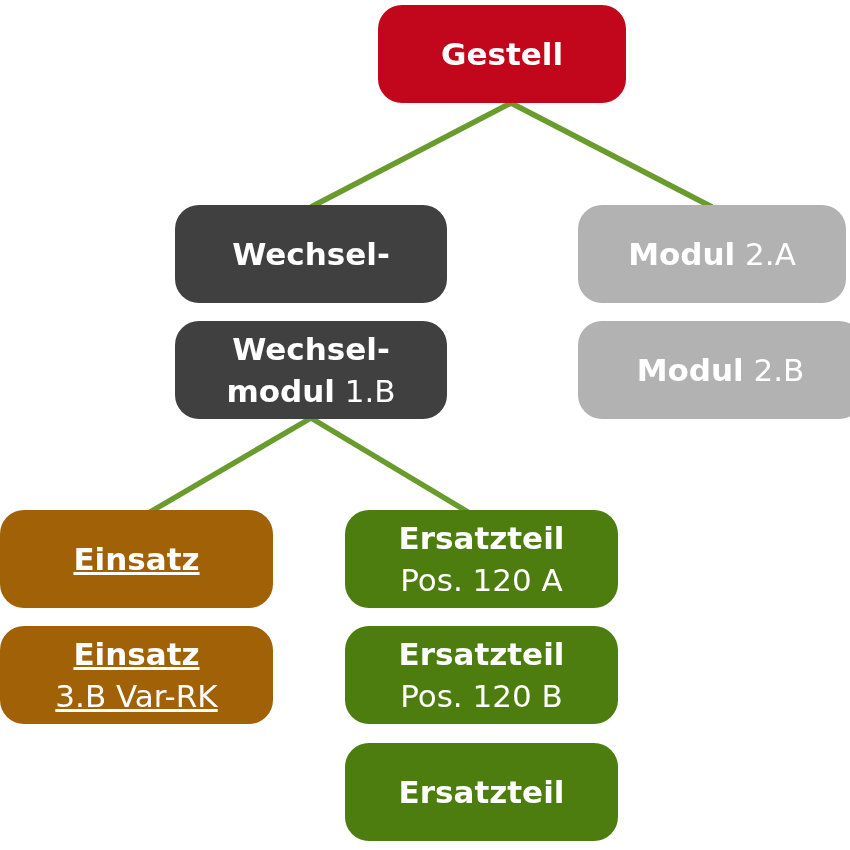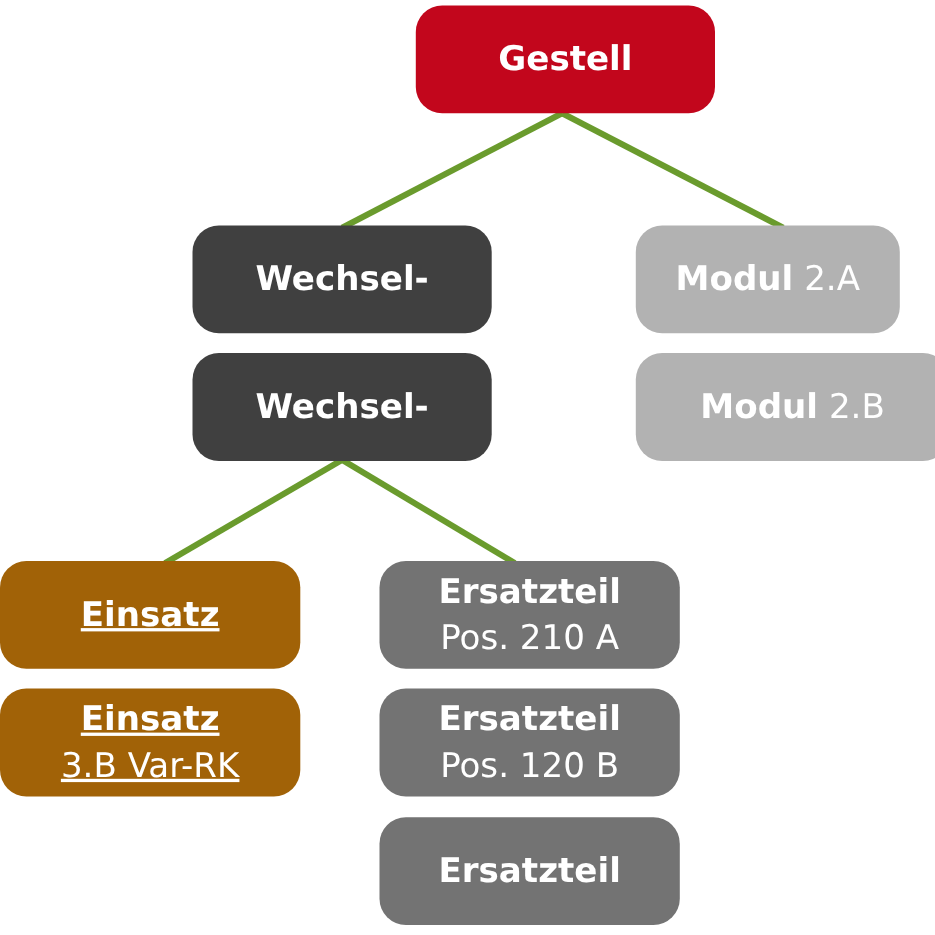--- a/index.html
+++ b/index.html
@@ -33,26 +33,26 @@
     line-height:42px;
     white-space:nowrap;
   }
   .node .line{min-height:42px;}
   .node .b{font-weight:700;}
   .node .r{font-weight:400;}
   .c-red{background:#C2061C;}
   .c-blue{background:#404040;}
   .c-gray{background:#B2B2B2;}
   .c-green{background:#a16207;text-decoration:underline;}
-  .c-dark{background:#737373;}
+  .c-dark{background:#4d7c0f;}
   
-  .p-gestell{left:378px;top:5px;width:272px;}
+  .p-gestell{left:378px;top:5px;width:248px;}
   .p-wm1a{left:175px;top:205px;width:272px;}
   .p-wm1b{left:175px;top:321px;width:272px;}
-  .p-mod2a{left:578px;top:205px;width:240px;}
+  .p-mod2a{left:578px;top:205px;width:268px;}
   .p-mod2b{left:578px;top:321px;width:285px;}
   .p-einlk{left:0px;top:510px;width:273px;}
   .p-einrk{left:0px;top:626px;width:273px;}
   .p-ersa{left:345px;top:510px;width:273px;}
   .p-ersb{left:345px;top:626px;width:273px;}
   .p-ersc{left:345px;top:743px;width:273px;}
 </style>
 </head>
 <body>
 
@@ -68,20 +68,21 @@
   <div class="node c-red p-gestell">
     <div class="line"><b class="b">Gestell</b><span class="r"></span></div>
   </div>
 
   <div class="node c-blue p-wm1a">
     <div class="line"><b class="b">Wechsel-</b><span class="r"></span></div>
   </div>
 
   <div class="node c-blue p-wm1b">
     <div class="line"><b class="b">Wechsel-</b><span class="r"></span></div>
+    <div class="line"><b class="b">modul</b><span class="r"> 1.B</span></div>
   </div>
 
   <div class="node c-gray p-mod2a">
     <div class="line"><b class="b">Modul</b><span class="r"> 2.A</span></div>
   </div>
 
   <div class="node c-gray p-mod2b">
     <div class="line"><b class="b">Modul</b><span class="r"> 2.B</span></div>
   </div>
 
@@ -89,21 +90,21 @@
     <div class="line"><b class="b">Einsatz</b><span class="r"></span></div>
   </div>
 
   <div class="node c-green p-einrk">
     <div class="line"><b class="b">Einsatz</b><span class="r"></span></div>
     <div class="line"><b class="b"></b><span class="r">3.B Var-RK</span></div>
   </div>
 
   <div class="node c-dark p-ersa">
     <div class="line"><b class="b">Ersatzteil</b><span class="r"></span></div>
-    <div class="line"><b class="b"></b><span class="r">Pos. 210 A</span></div>
+    <div class="line"><b class="b"></b><span class="r">Pos. 120 A</span></div>
   </div>
 
   <div class="node c-dark p-ersb">
     <div class="line"><b class="b">Ersatzteil</b><span class="r"></span></div>
     <div class="line"><b class="b"></b><span class="r">Pos. 120 B</span></div>
   </div>
 
   <div class="node c-dark p-ersc">
     <div class="line"><b class="b">Ersatzteil</b><span class="r"></span></div>
   </div>

